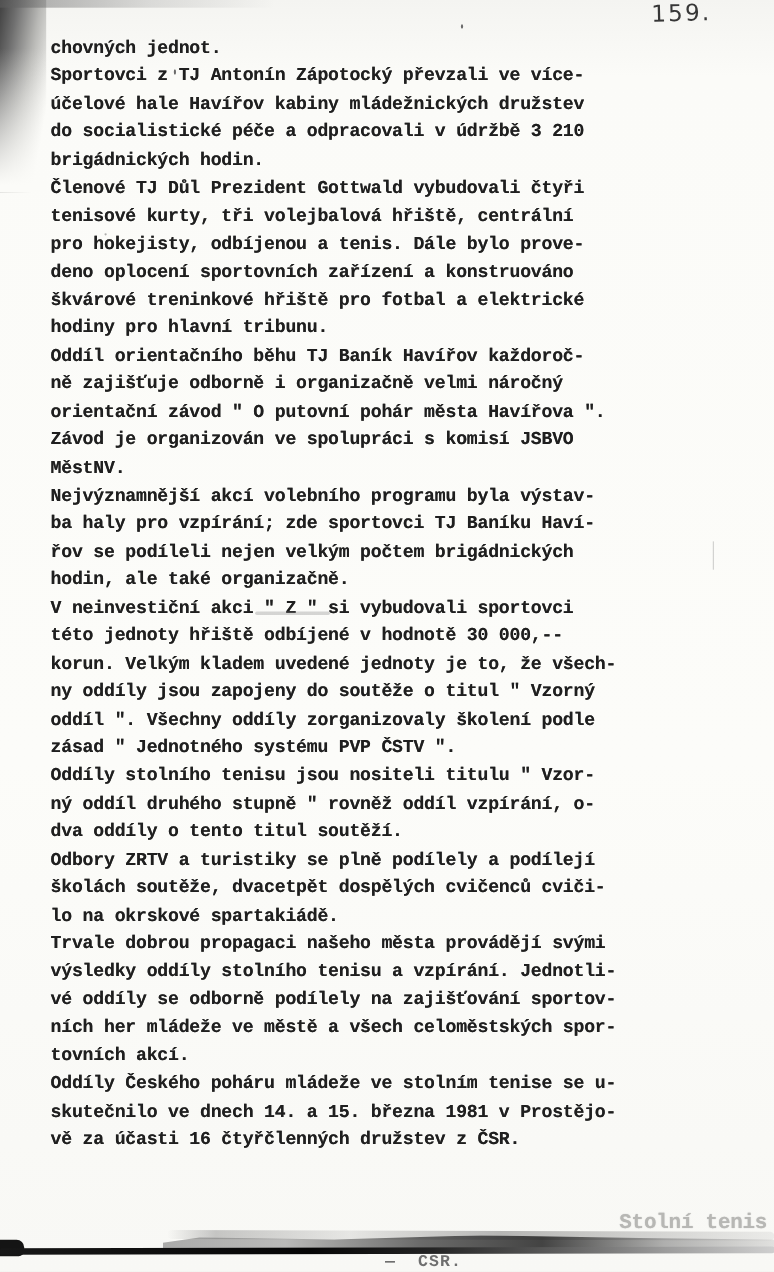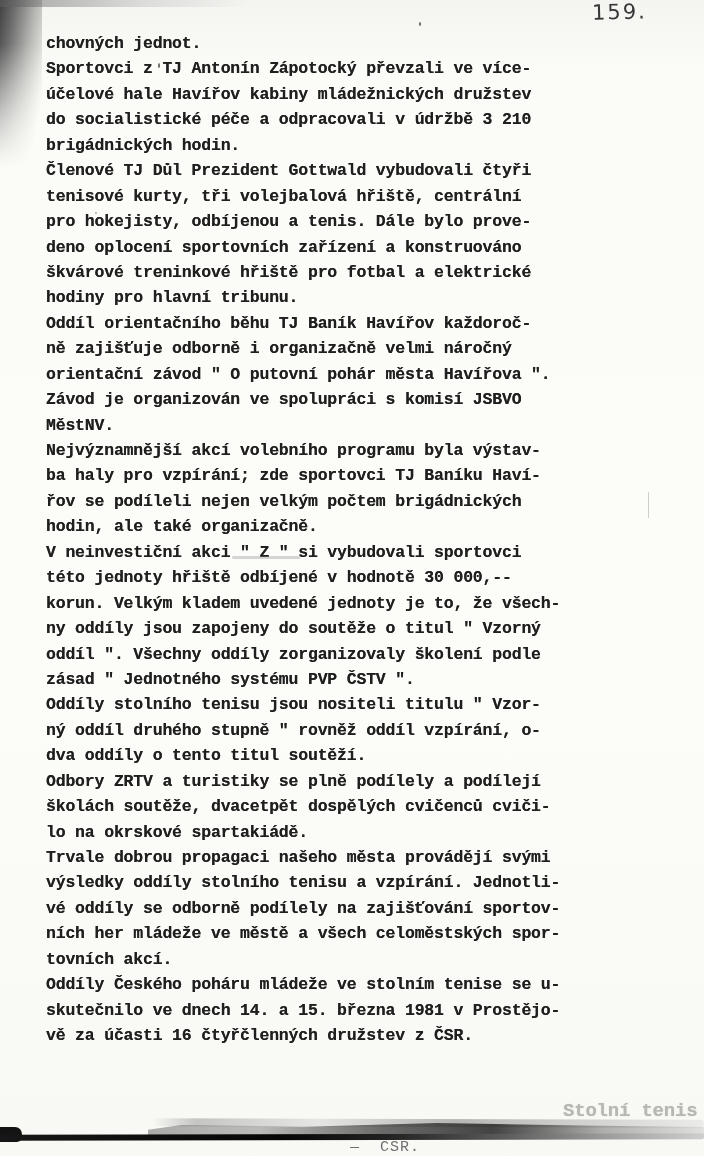--- a/index.html
+++ b/index.html
@@ -63,21 +63,21 @@
     position:absolute;left:0;top:1127px;width:22px;height:15px;
     background:#141414;border-radius:0 7px 5px 0;
   }
   .black-line{
     position:absolute;left:0;top:1134px;width:704px;height:6px;border-radius:2px;
     background:linear-gradient(90deg,#171717,#060606 40%,#242424 56%,#5d5d5d 72%,#9c9c9c 86%,#cfcfcf);
     transform:rotate(-.12deg);
   }
   .fragment{
     position:absolute;left:350px;top:1141px;width:140px;height:11px;overflow:hidden;
-    font-size:15px;line-height:14px;font-weight:normal;color:#6f6f6f;
+    font-size:15px;line-height:14px;font-weight:bold;color:#6f6f6f;
     letter-spacing:1px;filter:blur(.4px);white-space:pre;
   }
   
   .speck{position:absolute;border-radius:50%;background:#6a6a6a;}
   .s1{left:158px;top:63px;width:2px;height:5px;}
   .s2{left:419px;top:22px;width:2px;height:4px;}
   .s3{left:648px;top:492px;width:1px;height:26px;background:rgba(150,150,150,.45);border-radius:1px;}
   .s4{left:95px;top:212px;width:2px;height:2px;background:rgba(120,120,120,.6);}
   .s5{left:232px;top:556px;width:68px;height:3px;background:rgba(140,140,140,.35);border-radius:2px;}
 </style>

